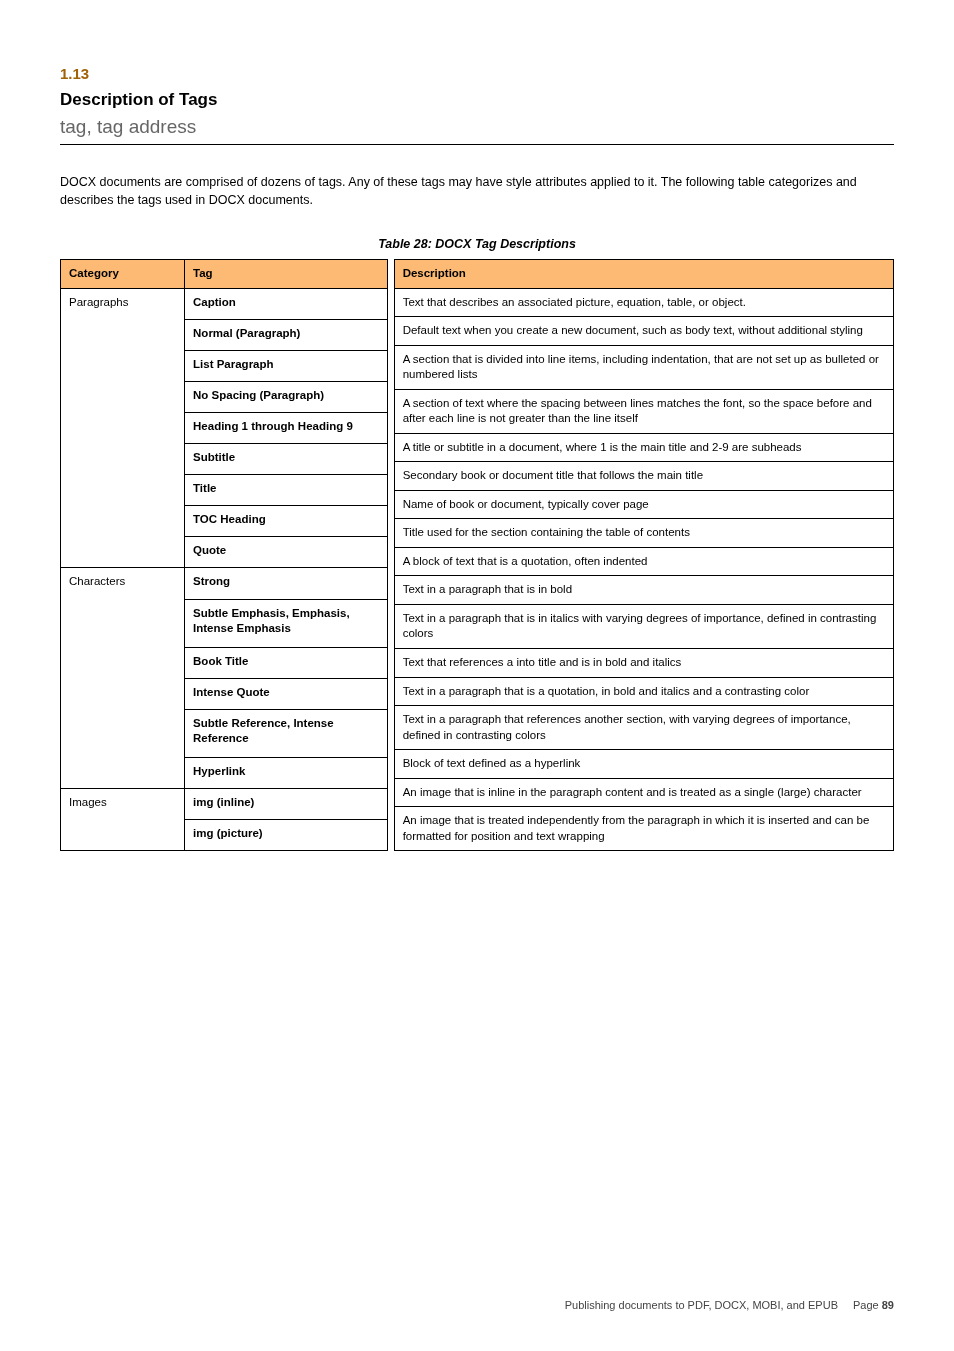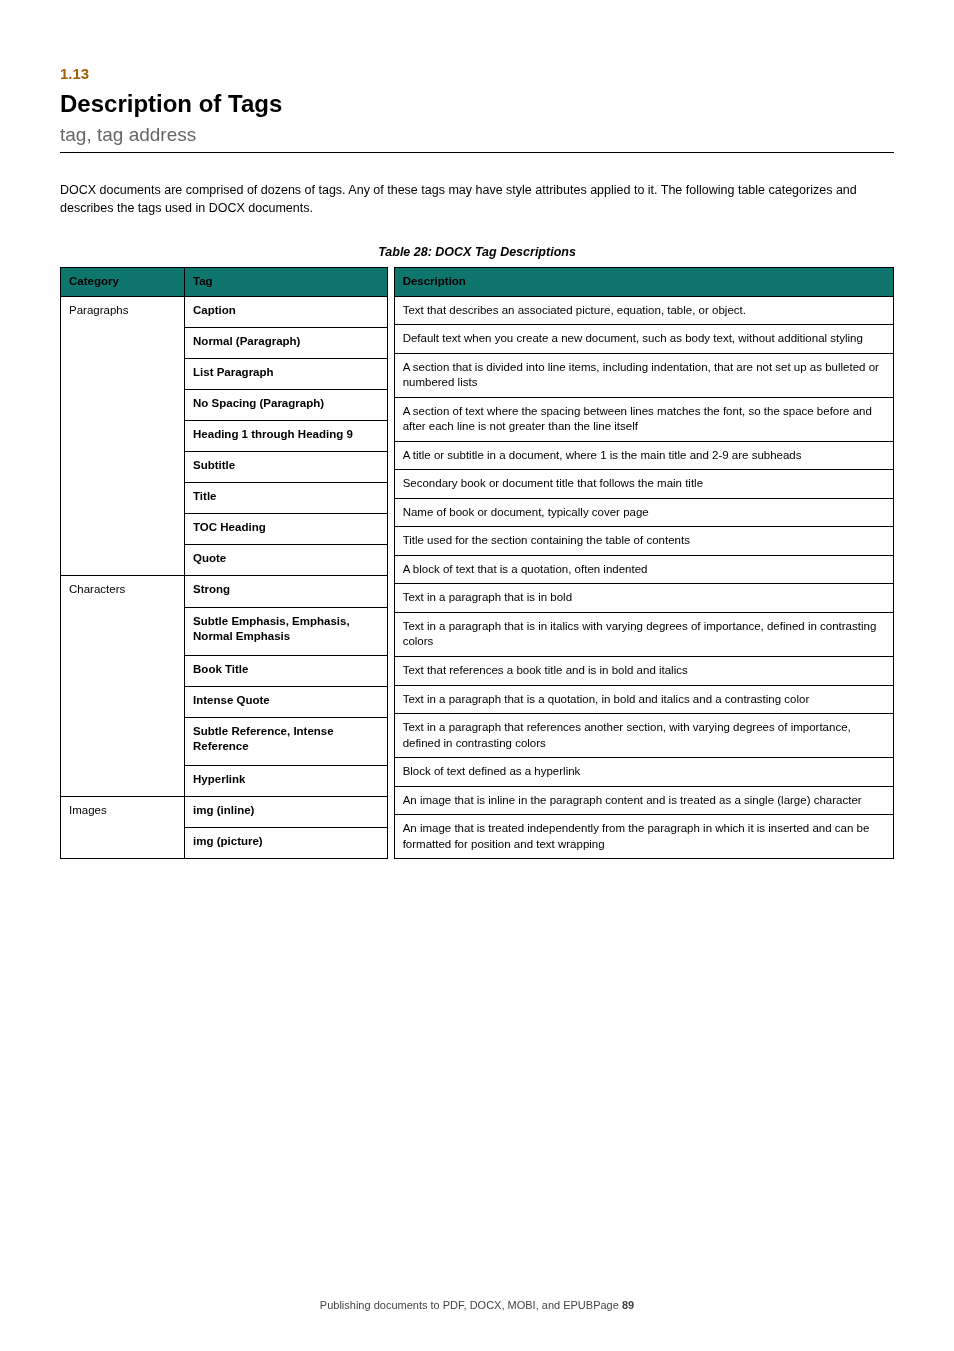--- a/index.html
+++ b/index.html
@@ -12,21 +12,21 @@
     padding: 65px 60px 40px 60px;
     position: relative;
   }
   .section-num {
     font-size: 15px;
     font-weight: bold;
     color: #a16207;
     margin-bottom: 8px;
   }
   .section-title {
-    font-size: 24px;
+    font-size: 17px;
     font-weight: bold;
     margin-bottom: 6px;
   }
   .section-sub {
     font-size: 19px;
     color: #666;
     margin-bottom: 6px;
   }
   hr.rule {
     border: none;
@@ -61,43 +61,44 @@
     width: 504px;
     margin-left: 6px;
   }
   th, td {
     border: 1px solid #000;
     padding: 6px 8px;
     vertical-align: top;
     text-align: left;
   }
   th {
-    background: #0f766e;
+    background: #fdba74;
     font-weight: bold;
   }
   table.left th:nth-child(1), table.left td.cat {
     width: 125px;
   }
   table.left td.tag {
     width: 205px;
     font-weight: bold;
     padding-left: 8px;
   }
   table.right th, table.right td {
     width: 100%;
   }
   .footer {
     position: absolute;
     bottom: 40px;
     left: 60px;
     right: 60px;
     display: flex;
-    justify-content: center;
+    justify-content: flex-end;
     font-size: 11px;
     color: #444;
+    gap: 15px;
   }
   .footer .pnum { font-weight: bold; }
 </style>
 </head>
 <body>
 
 <div class="section-num">1.13</div>
 <div class="section-title">Description of Tags</div>
 <div class="section-sub">tag, tag address</div>
 <hr class="rule">
@@ -142,21 +143,21 @@
         </tr>
       <tr>
           <td class="tag">Quote</td>
         </tr>
 
       <tr>
           <td class="cat" rowspan="6">Characters</td>
           <td class="tag">Strong</td>
         </tr>
       <tr>
-          <td class="tag">Subtle Emphasis, Emphasis, Normal Emphasis</td>
+          <td class="tag">Subtle Emphasis, Emphasis, Intense Emphasis</td>
         </tr>
       <tr>
           <td class="tag">Book Title</td>
         </tr>
       <tr>
           <td class="tag">Intense Quote</td>
         </tr>
       <tr>
           <td class="tag">Subtle Reference, Intense Reference</td>
         </tr>
@@ -209,21 +210,21 @@
           <td>A block of text that is a quotation, often indented</td>
         </tr>
 
       <tr>
           <td>Text in a paragraph that is in bold</td>
         </tr>
       <tr>
           <td>Text in a paragraph that is in italics with varying degrees of importance, defined in contrasting colors</td>
         </tr>
       <tr>
-          <td>Text that references a book title and is in bold and italics</td>
+          <td>Text that references a into title and is in bold and italics</td>
         </tr>
       <tr>
           <td>Text in a paragraph that is a quotation, in bold and italics and a contrasting color</td>
         </tr>
       <tr>
           <td>Text in a paragraph that references another section, with varying degrees of importance, defined in contrasting colors</td>
         </tr>
       <tr>
           <td>Block of text defined as a hyperlink</td>
         </tr>

